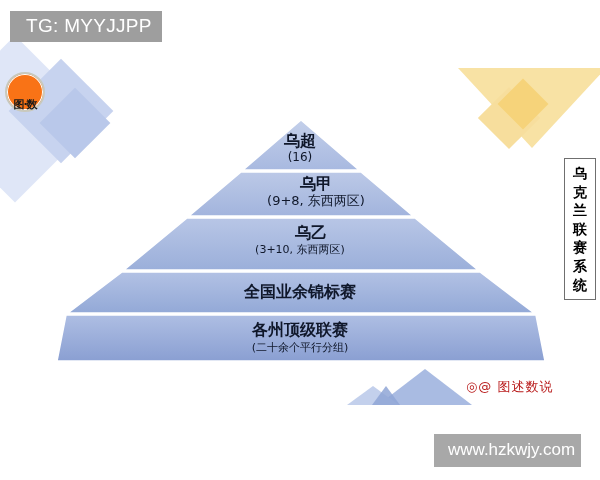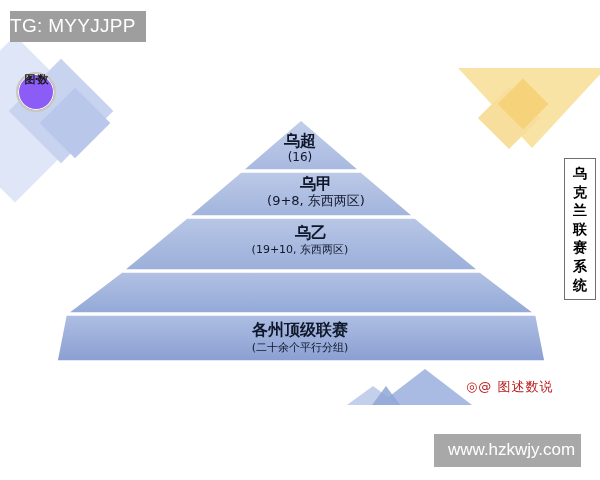--- a/index.html
+++ b/index.html
@@ -99,51 +99,51 @@
     top: 386px;
     border-left: 14px solid transparent;
     border-right: 14px solid transparent;
     border-bottom: 19px solid #8fa6d6;
     opacity: .85;
   }
 
   
   #logo-badge {
     position: absolute;
-    left: 16px;
+    left: 5px;
     top: 72px;
     width: 36px;
     height: 36px;
     border-radius: 50%;
-    background: #8b5cf6;
+    background: #f97316;
     border: 2px solid #c9c9bd;
     box-shadow: 0 0 0 1px #ffffff inset;
     display: flex;
-    align-items: flex-start;
+    align-items: flex-end;
     justify-content: center;
     z-index: 6;
   }
   #logo-badge span {
     font-size: 11px;
     font-weight: bold;
     color: #1a1a1a;
     letter-spacing: -1px;
     line-height: 1;
     font-family: "DejaVu Sans", "Liberation Sans", sans-serif;
   }
 
   
   #tg-banner {
     position: absolute;
     left: 10px;
     top: 11px;
     background: #9e9e9e;
     color: #ffffff;
     font-size: 19px;
-    padding: 4px 10px 5px 0;
+    padding: 4px 10px 5px 16px;
     letter-spacing: .3px;
     z-index: 10;
     font-family: "Liberation Sans", sans-serif;
   }
 
   
   #site-watermark {
     position: absolute;
     left: 434px;
     top: 434px;
@@ -301,21 +301,24 @@
     <div class="tier-text" id="tier-text-0">
       <span class="tier-main">乌超</span>
       <span class="tier-sub">(16)</span>
     </div>
     <div class="tier-text" id="tier-text-1">
       <span class="tier-main">乌甲</span>
       <span class="tier-sub">(9+8, 东西两区)</span>
     </div>
     <div class="tier-text" id="tier-text-2">
       <span class="tier-main">乌乙</span>
-      <span class="tier-sub">(19+10, 东西两区)</span>
+      <span class="tier-sub">(3+10, 东西两区)</span>
+    </div>
+    <div class="tier-text" id="tier-text-3">
+      <span class="tier-main">全国业余锦标赛</span>
     </div>
     <div class="tier-text" id="tier-text-4">
       <span class="tier-main">各州顶级联赛</span>
       <span class="tier-sub">(二十余个平行分组)</span>
     </div>
   </div>
 
   <div id="weibo-watermark">◎@ 图述数说</div>
 
   <div id="side-label">

